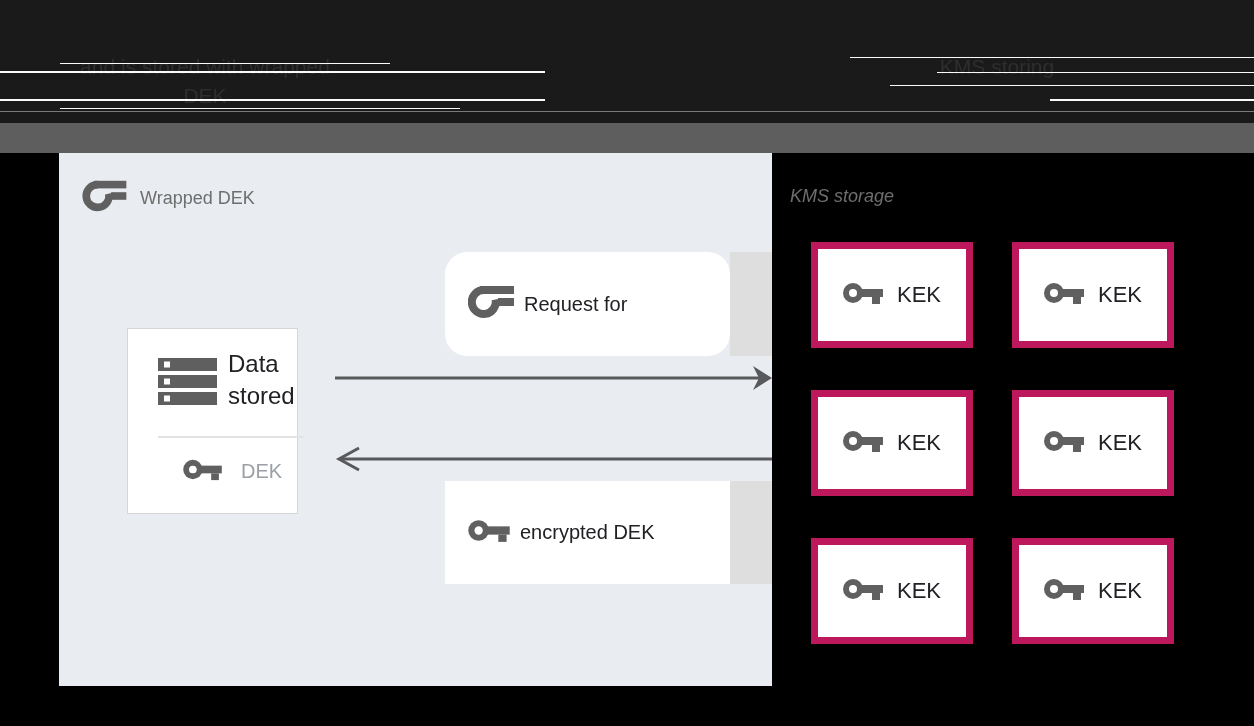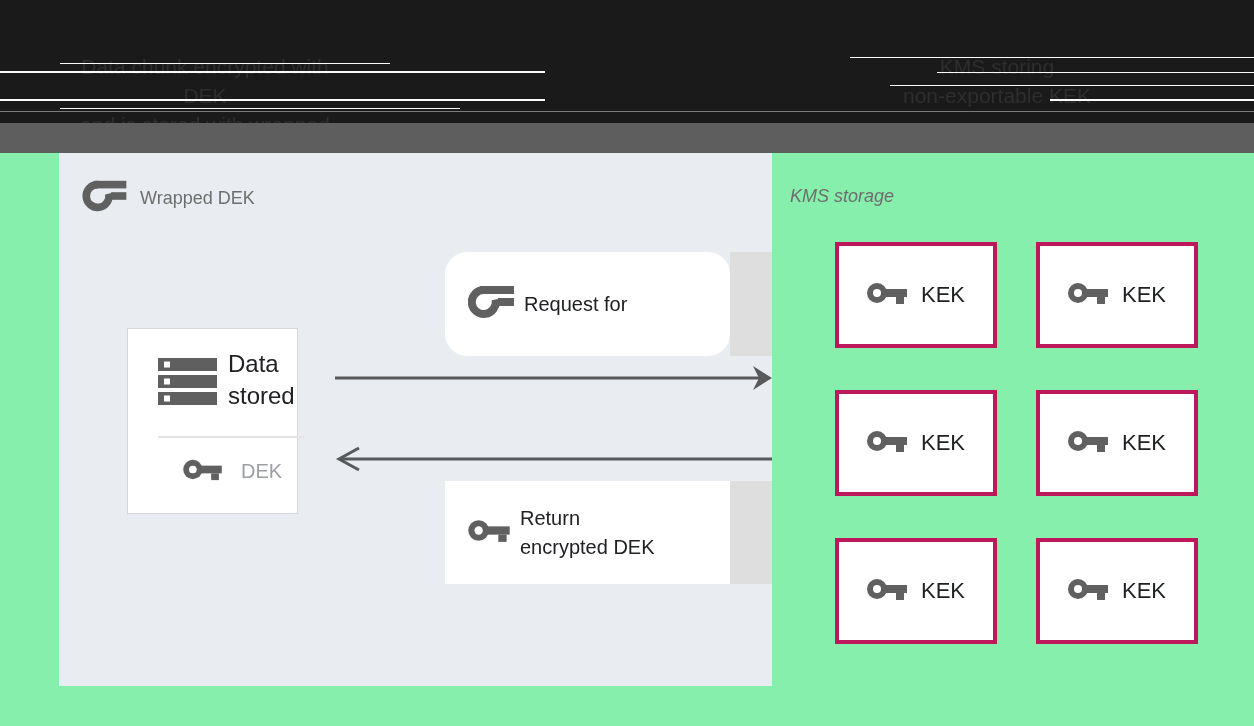--- a/index.html
+++ b/index.html
@@ -13,21 +13,21 @@
           color:#2e2e2e;font-size:21px;line-height:29px;font-weight:400;}
   .hlabel.left{left:75px;}
   .hlabel.right{left:867px;text-align:center;}
   .glitch{position:absolute;background:#fafafa;height:1px;}
   .glitch.gray{background:#7a7a7a;}
 
   
   .grayband{position:absolute;left:0;top:123px;width:1254px;height:30px;background:#5e5e5e;}
 
   
-  .main{position:absolute;left:0;top:153px;width:1254px;height:573px;background:#86efac;}
+  .main{position:absolute;left:0;top:153px;width:1254px;height:573px;background:#000000;}
   .blue-region{position:absolute;left:59px;top:0;width:713px;height:533px;background:#e9ecf0;}
 
   .region-title{position:absolute;display:flex;align-items:center;gap:13px;
                 color:#6e6e6e;font-size:18px;}
   .wrapped-title{left:23px;top:24px;}
   .kms-title{position:absolute;left:790px;top:33px;color:#6e6e6e;font-size:18px;font-style:italic;}
 
   
   .data-chunk-box{position:absolute;left:68px;top:175px;width:171px;height:186px;
                   background:#fff;border:1px solid #d7d7d7;box-sizing:border-box;}
@@ -45,39 +45,37 @@
   .strip-request{left:671px;top:99px;height:104px;}
   .strip-return{left:671px;top:328px;height:103px;}
   .msg-icon{margin-left:23px;flex:0 0 auto;}
   .msg-text{margin-left:10px;font-size:20px;line-height:29px;color:#202124;}
 
   
   .arrow{position:absolute;}
 
   
   .kek-box{position:absolute;width:162px;height:106px;background:#fff;
-           border:4px solid #be185d;box-sizing:border-box;
-           display:flex;align-items:center;justify-content:center;gap:14px;margin-left:24px;}
+           border:7px solid #be185d;box-sizing:border-box;
+           display:flex;align-items:center;justify-content:center;gap:14px;}
   .kek-label{color:#202124;font-size:22px;}
   .kc1{left:811px}.kc2{left:1012px}
   .kr1{top:89px}.kr2{top:237px}.kr3{top:385px}
 </style>
 </head>
 <body>
 
 <div class="screen">
 
   <div class="header">
     <div class="hlabel left">
-      <div>Data chunk encrypted with DEK</div>
       <div>and is stored with wrapped DEK</div>
     </div>
     <div class="hlabel right">
       <div>KMS storing</div>
-      <div>non-exportable KEK</div>
     </div>
     <div class="glitch" style="top:57px;left:850px;width:404px;"></div>
     <div class="glitch" style="top:63px;left:60px;width:330px;"></div>
     <div class="glitch" style="top:71px;left:0;width:545px;height:2px;"></div>
     <div class="glitch" style="top:72px;left:937px;width:317px;"></div>
     <div class="glitch" style="top:85px;left:890px;width:364px;"></div>
     <div class="glitch" style="top:99px;left:0;width:545px;height:2px;"></div>
     <div class="glitch" style="top:99px;left:1050px;width:204px;height:2px;"></div>
     <div class="glitch" style="top:108px;left:60px;width:400px;"></div>
     <div class="glitch gray" style="top:111px;left:0;width:1254px;"></div>
@@ -146,21 +144,20 @@
       <div class="msg-box msg-return">
         <span class="msg-icon">
           <svg width="42" height="29" viewBox="0 0 40 28">
             <circle cx="10" cy="14" r="10" fill="#606060"></circle>
             <circle cx="10" cy="14" r="4" fill="#ffffff"></circle>
             <rect x="18" y="10" width="22" height="8" fill="#606060"></rect>
             <rect x="29" y="18" width="8" height="7" fill="#606060"></rect>
           </svg>
         </span>
         <div class="msg-text">
-          <div>Return</div>
           <div>encrypted DEK</div>
         </div>
       </div>
       <div class="msg-strip strip-return"></div>
 
       <svg class="arrow" style="left:276px;top:211px;" width="437" height="28" viewBox="0 0 437 28">
         <line x1="0" y1="14" x2="424" y2="14" stroke="#58595b" stroke-width="3"></line>
         <path d="M418,2 L437,14 L418,26 L424,14 Z" fill="#58595b"></path>
       </svg>
 

